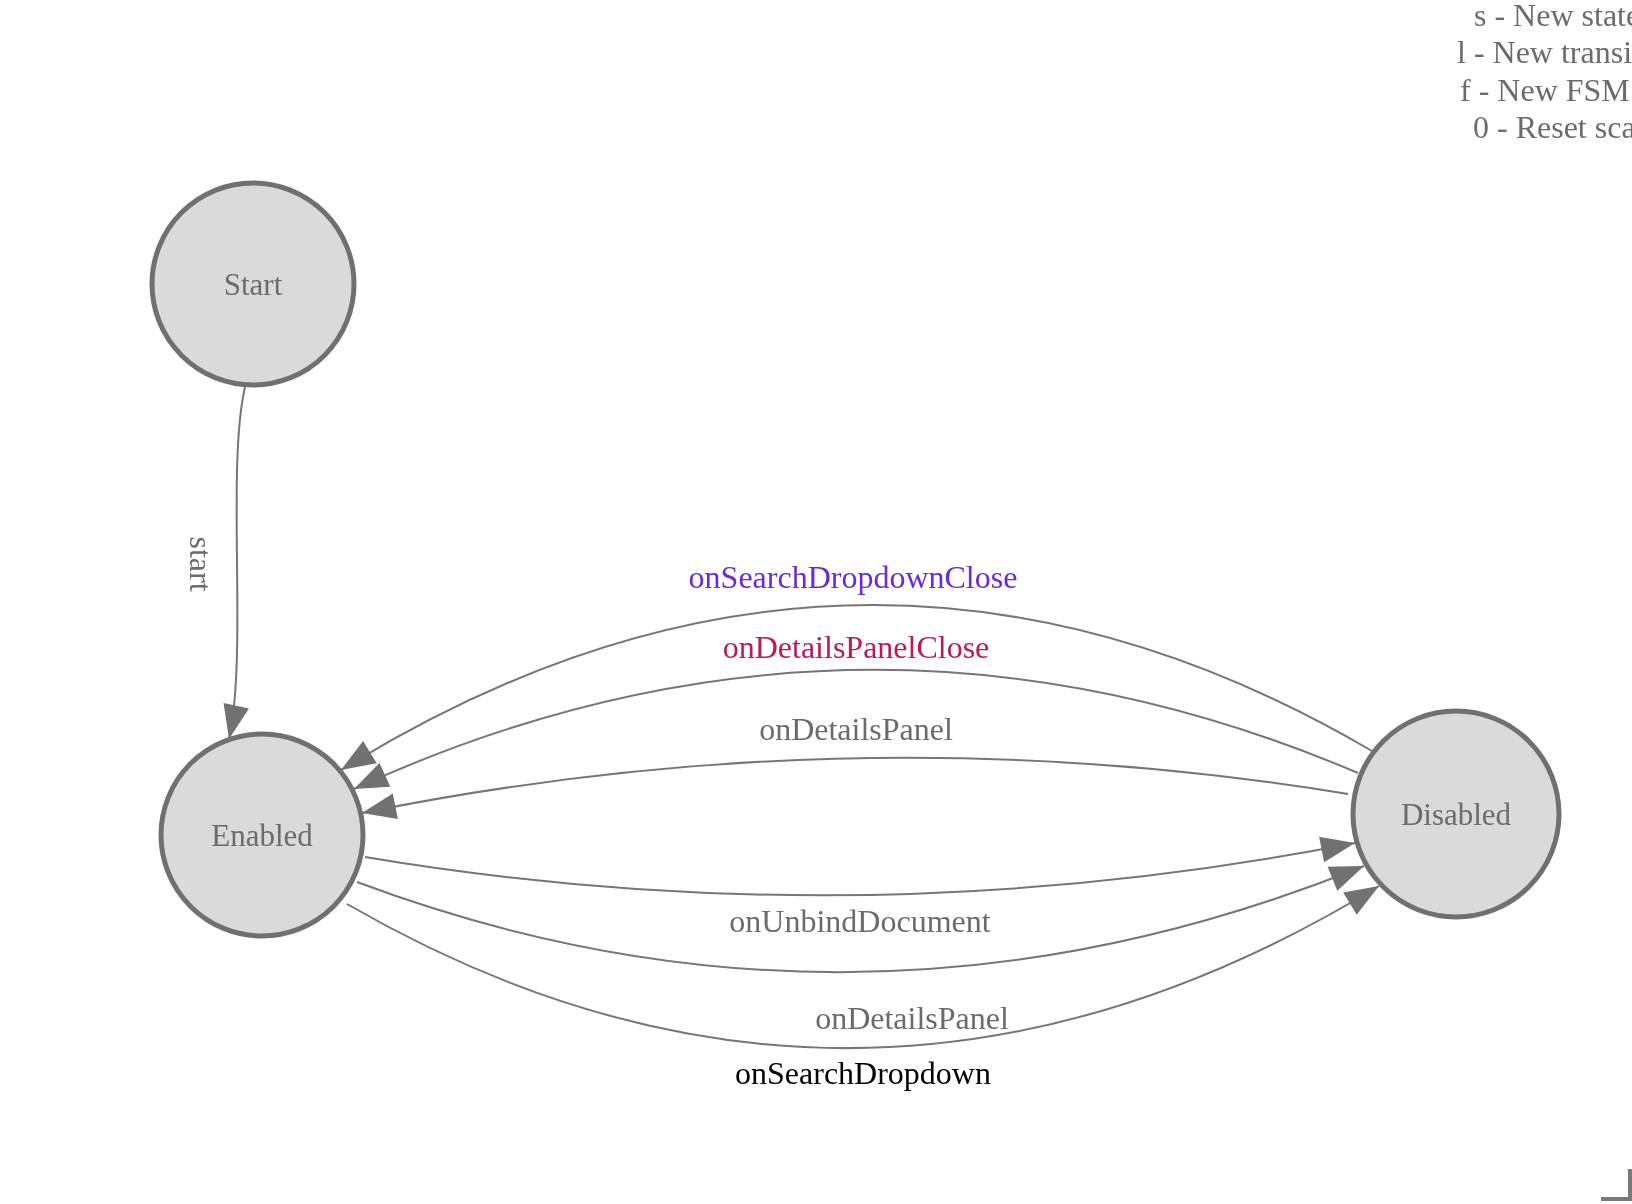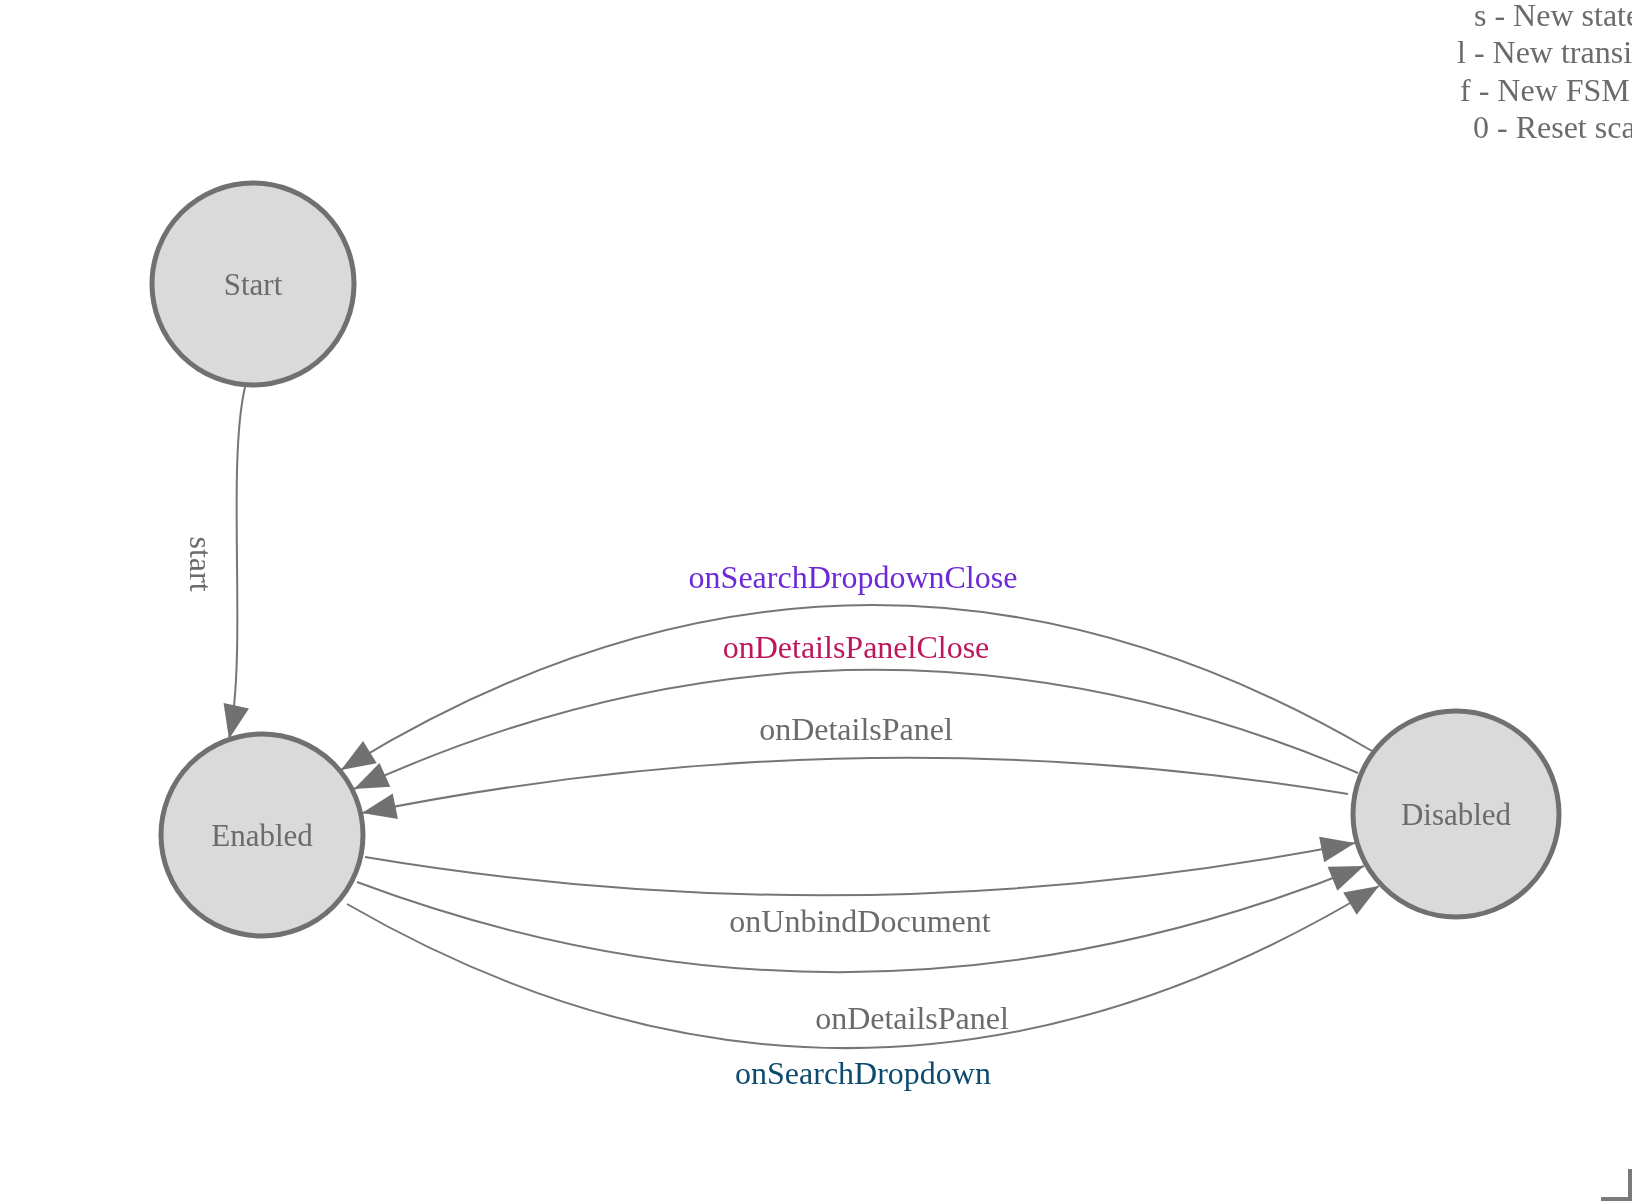--- a/index.html
+++ b/index.html
@@ -67,21 +67,21 @@
     <polygon points="1379,886 1356.7042189397578,914.7732192657294 1343.1951232170838,892.5582618551101" fill="#717171"></polygon>
   </svg>
 
 <div id="edge-labels">
     <div class="edge-label rot90" style="left: 200px; top: 564px; color: rgb(107, 107, 107);">start</div>
     <div class="edge-label" style="left: 853px; top: 577px; color: #6d28d9;">onSearchDropdownClose</div>
     <div class="edge-label" style="left: 856px; top: 647px; color: #be185d;">onDetailsPanelClose</div>
     <div class="edge-label" style="left: 856px; top: 729px; color: rgb(107, 107, 107);">onDetailsPanel</div>
     <div class="edge-label" style="left: 860px; top: 921px; color: rgb(107, 107, 107); font-family: Liberation Serif, serif;">onUnbindDocument</div>
     <div class="edge-label" style="left: 912px; top: 1006px; color: rgb(107, 107, 107); margin-top: 12px;">onDetailsPanel</div>
-    <div class="edge-label" style="left: 863px; top: 1073px; color: #0c4a6e;">onSearchDropdown</div>
+    <div class="edge-label" style="left: 863px; top: 1073px; color: #000000;">onSearchDropdown</div>
   </div>
 
 <div>
   <div class="legend-line" style="left:1474px; top:-1px">s - New state</div>
   <div class="legend-line" style="left:1457px; top:36px">l - New transition</div>
   <div class="legend-line" style="left:1460px; top:74px">f - New FSM</div>
   <div class="legend-line" style="left:1473px; top:111px">0 - Reset scale</div>
 </div>
 
 <div class="corner" style="left:1628px; top:1169px; width:4px; height:32px"></div>

